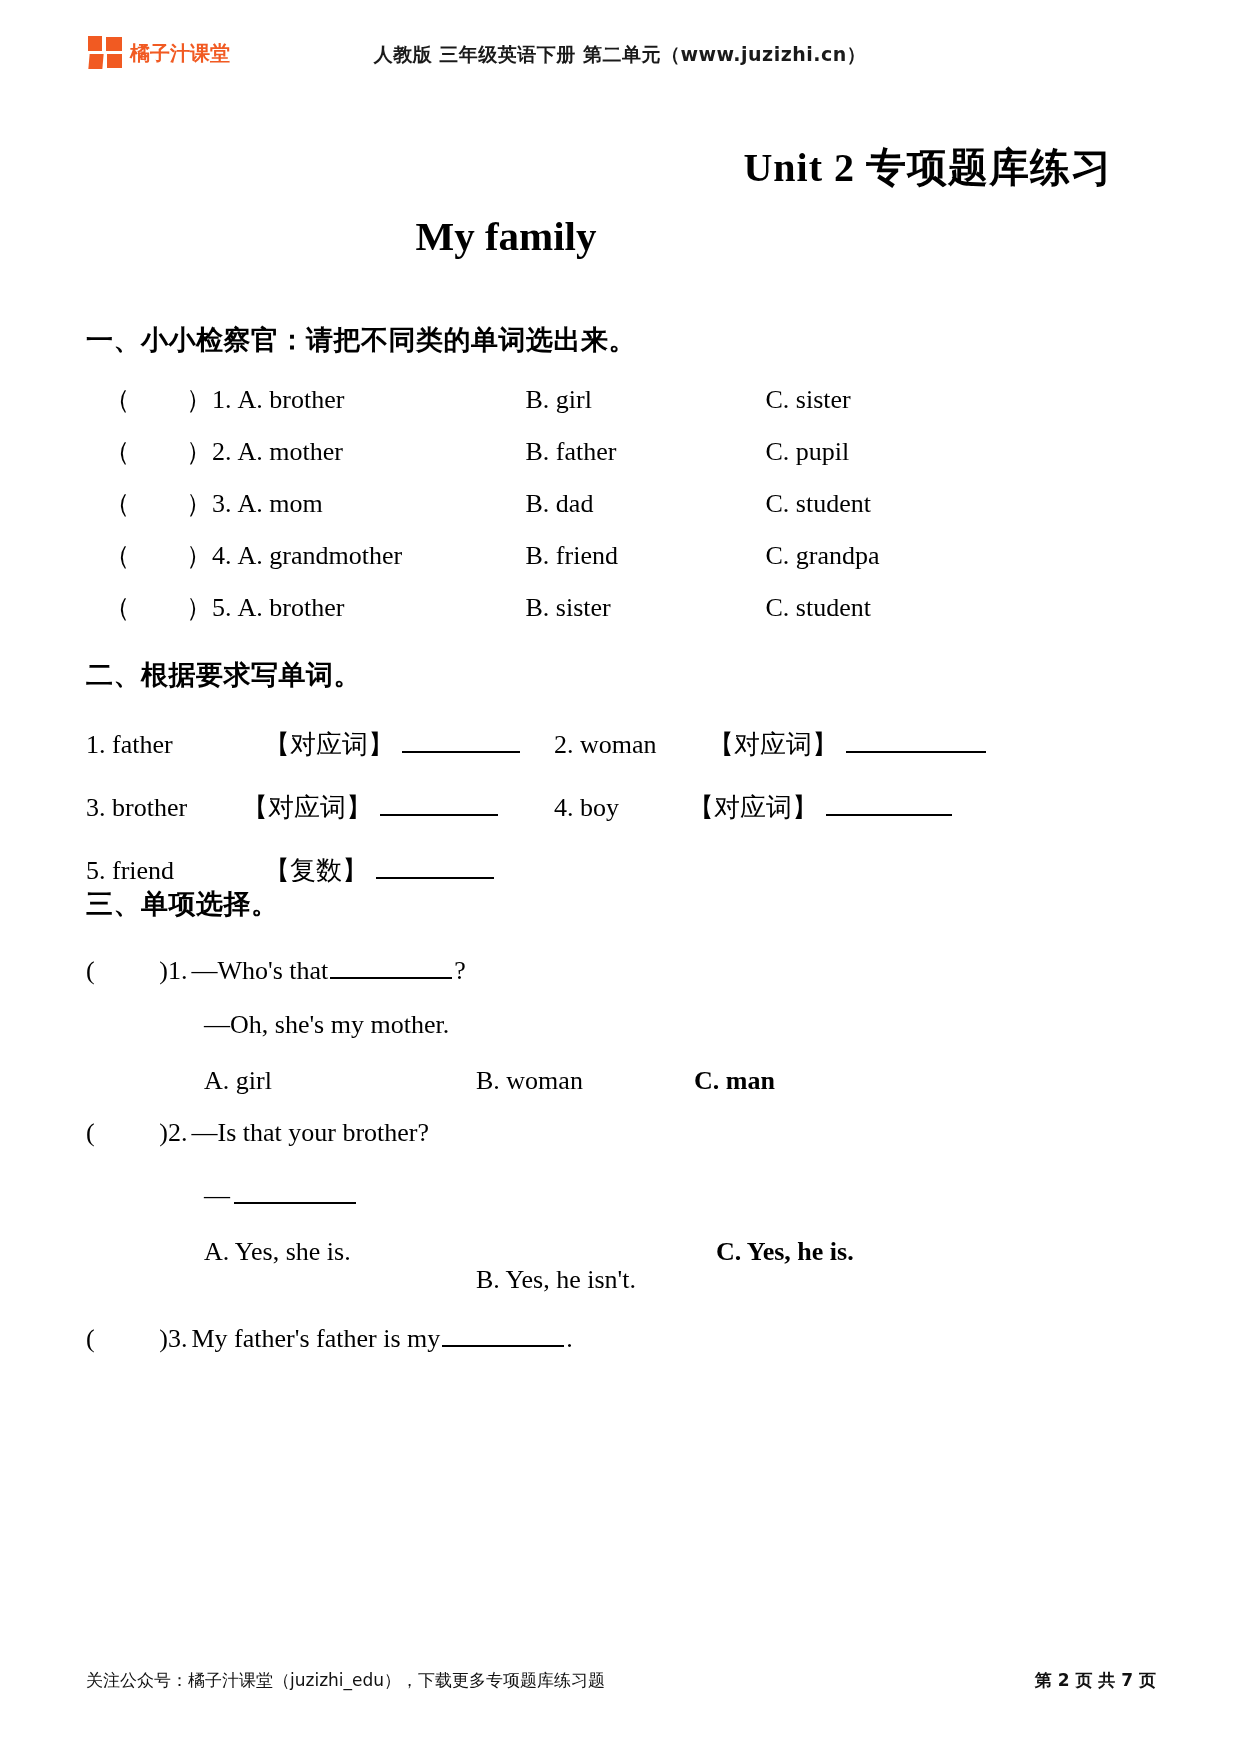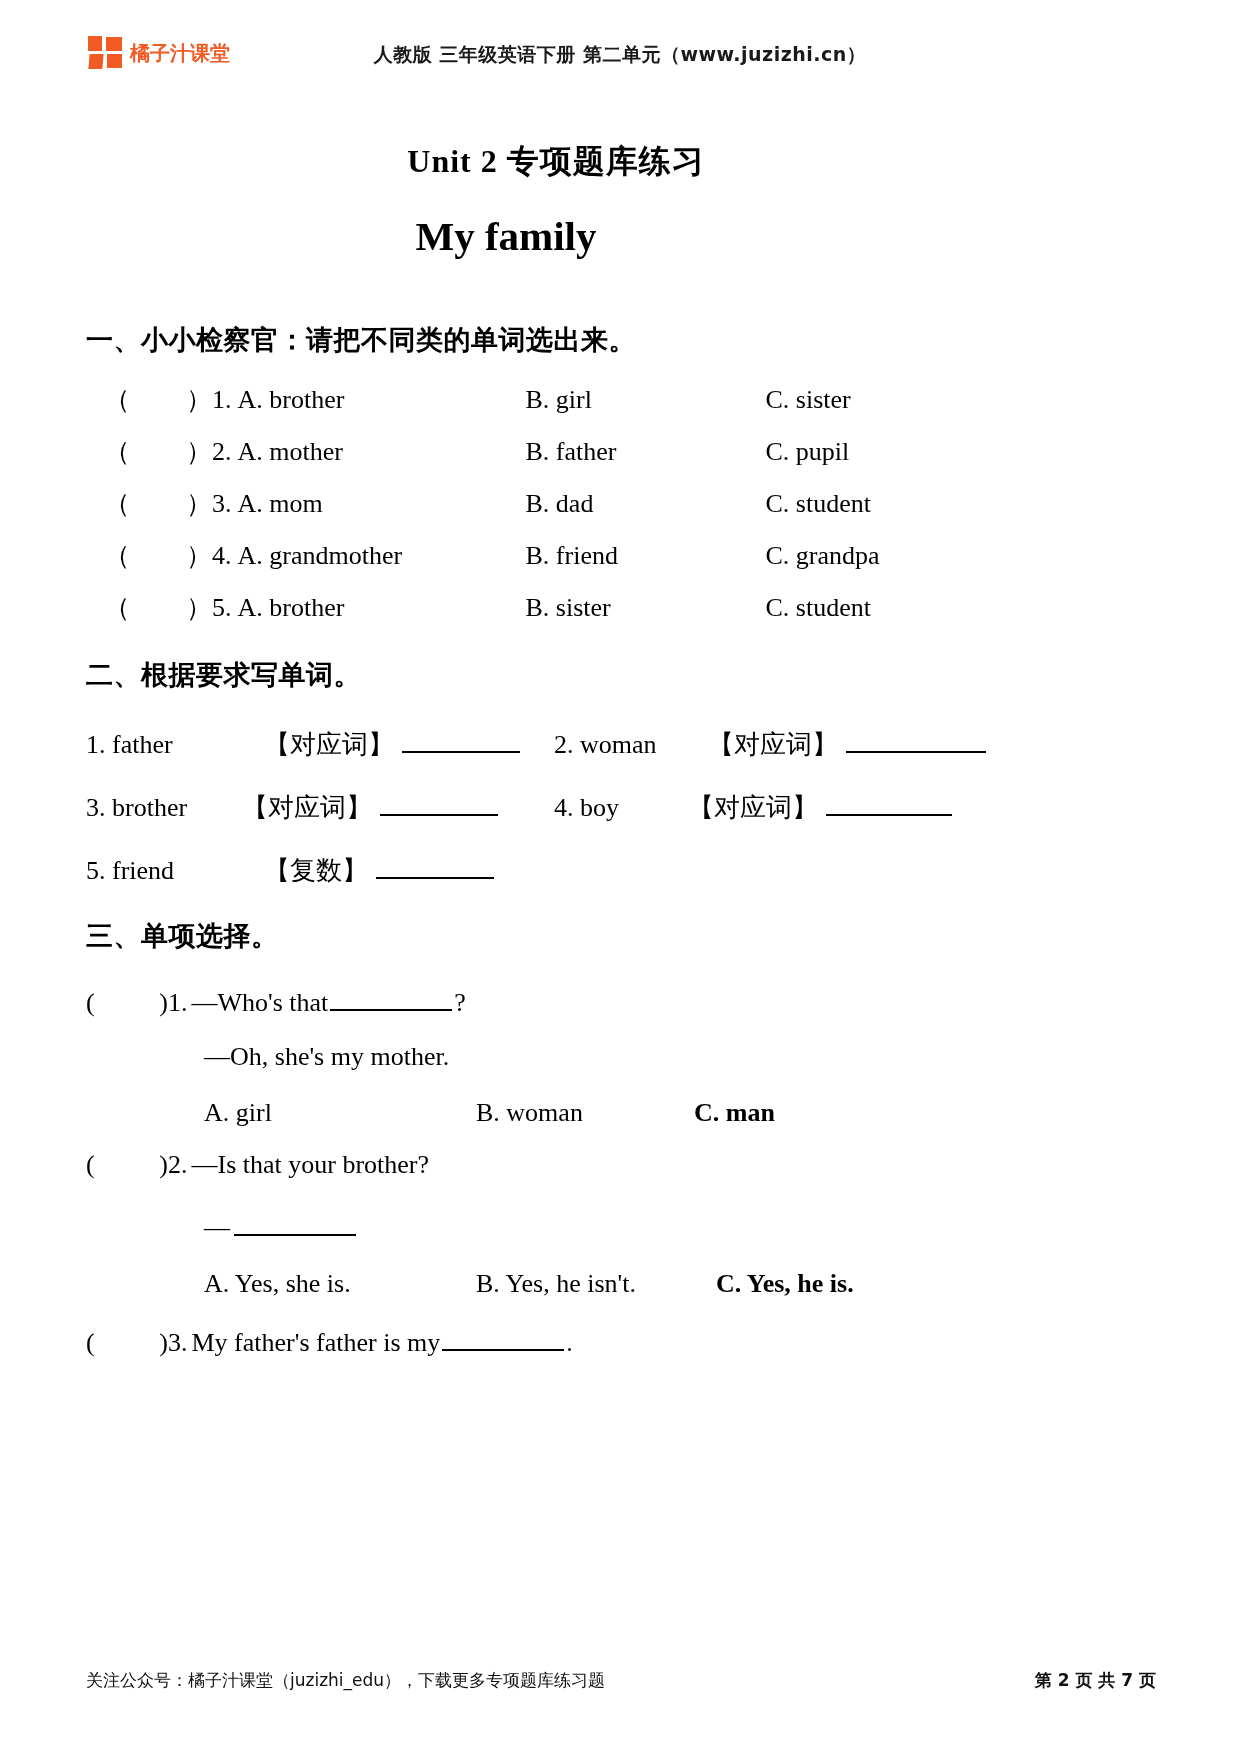--- a/index.html
+++ b/index.html
@@ -76,22 +76,22 @@
     letter-spacing: 0.5px;
     white-space: nowrap;
   }
 
   
   .doc-title {
     position: absolute;
     top: 140px;
     left: 0;
     width: 1112px;
-    text-align: center;
-    font-size: 32px;
+    text-align: right;
+    font-size: 40px;
     font-weight: 700;
     letter-spacing: 1px;
   }
   .doc-subtitle {
     position: absolute;
     top: 212px;
     left: 0;
     width: 1012px;
     text-align: center;
     font-size: 41px;
@@ -107,21 +107,21 @@
   }
   .section-heading {
     font-size: 27px;
     font-weight: 700;
     margin: 0 0 6px 0;
     line-height: 1.5;
     letter-spacing: 0.5px;
   }
   .sec1 { margin-top: 0px; }
   .sec2 { margin-top: 34px; }
-  .sec3 { margin-top: 32px; }
+  .sec3 { }
 
   
   .mc-row {
     display: flex;
     align-items: baseline;
     font-size: 26px;
     line-height: 1;
     margin-top: 26px;
     padding-left: 18px;
   }
@@ -191,21 +191,21 @@
     display: flex;
     font-size: 26px;
     line-height: 1;
     margin-top: 30px;
     padding-left: 118px;
   }
   .q-opts .oa { flex: 0 0 272px; }
   .q-opts .ob { flex: 0 0 218px; }
   .q-opts .oc { flex: 0 0 auto; font-weight: bold; }
   .q-opts.wide .oa { flex: 0 0 272px; }
-  .q-opts.wide .ob { flex: 0 0 240px; }
+  .q-opts.wide .ob { flex: 0 0 240px; margin-top: 28px; }
 
   .inline-blank {
     display: inline-block;
     border-bottom: 2px solid #000;
     width: 122px;
     height: 1em;
     margin: 0 2px;
   }
   .answer-blank-line {
     margin-top: 30px;

